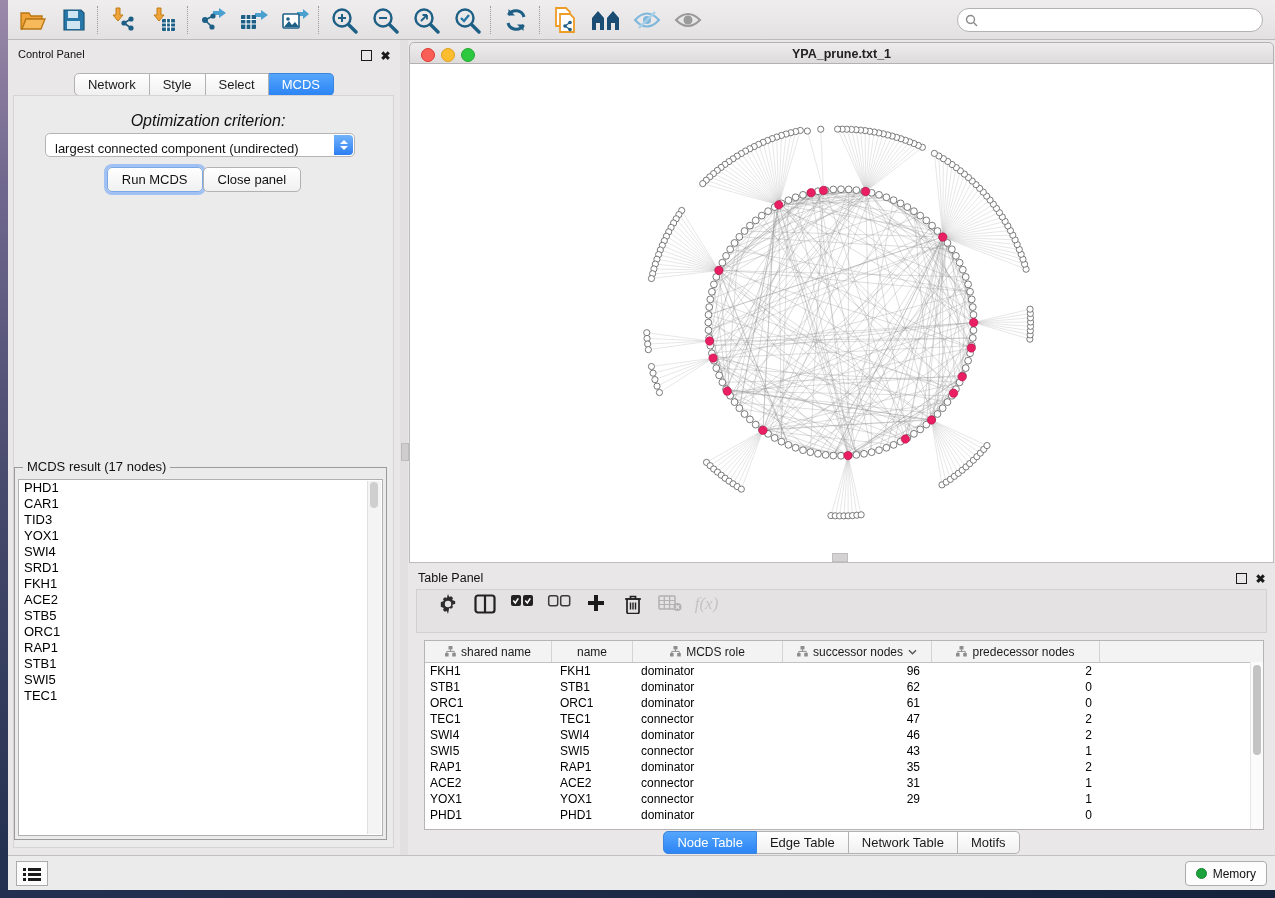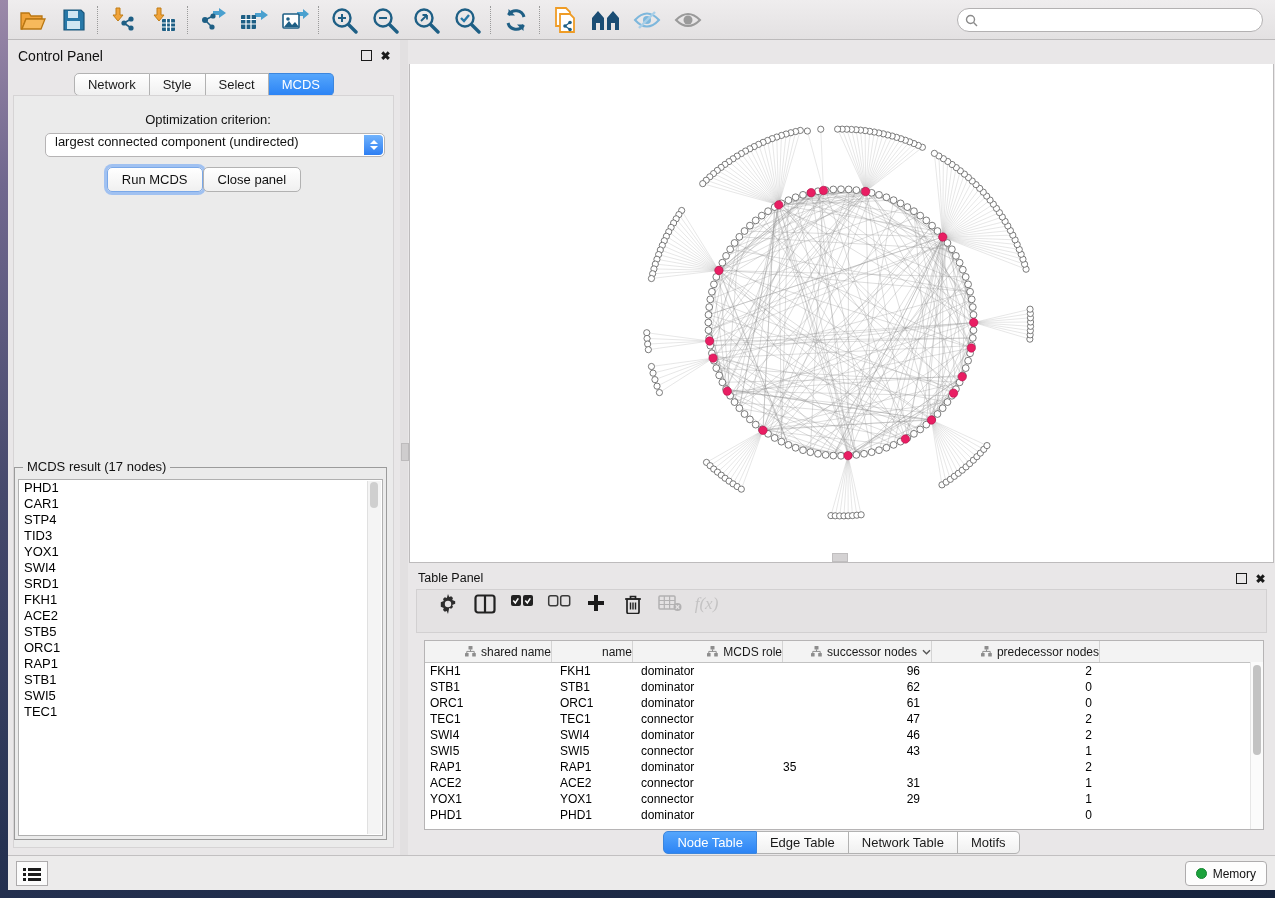--- a/index.html
+++ b/index.html
@@ -14,34 +14,34 @@
   .tbtn{width:41px;height:34px;display:flex;align-items:center;justify-content:center;cursor:default;}
   .tsep{width:1px;height:28px;border-left:1px dotted #9a9a9a;margin:0 3px;}
   .searchwrap{margin-left:auto;margin-right:12px;position:relative;}
   .searchwrap svg{position:absolute;left:8px;top:6px;}
   .search{width:268px;height:24px;border:1px solid #b3b1b2;border-radius:12px;background:#fff;
     padding:0 10px 0 26px;font-size:13px;outline:none;box-sizing:content-box;height:22px;}
 
   
   .cpanel{position:absolute;left:0;top:40px;width:392px;bottom:34px;background:#e9e7e8;}
   .panel-title{position:absolute;left:0;top:0;right:0;height:30px;}
-  .panel-title .t{position:absolute;left:10px;top:8px;font-size:14px;color:#111;}
+  .panel-title .t{position:absolute;left:10px;top:8px;font-size:11px;color:#111;}
   .wbtn{position:absolute;top:9px;width:13px;height:13px;display:flex;align-items:center;justify-content:center;font-size:12px;color:#1a1a1a;}
   .float-glyph{width:9px;height:9px;border:1.5px solid #1a1a1a;display:inline-block;}
   .seg{display:inline-flex;}
   .seg .tab{border:1px solid #b2b2b2;border-left:none;background:linear-gradient(#ffffff,#f0f0f0);
     padding:3px 13px;font-size:13px;color:#1a1a1a;white-space:nowrap;cursor:default;}
   .seg .tab:first-child{border-left:1px solid #b2b2b2;border-radius:5px 0 0 5px;}
   .seg .tab:last-child{border-radius:0 5px 5px 0;}
   .seg .tab.active{background:linear-gradient(#55a6fc,#2c84f5);color:#fff;border-color:#3c86dd;}
   .cp-tabs{position:absolute;top:33px;left:0;right:0;text-align:center;}
   .cp-inset{position:absolute;left:5px;right:6px;top:55px;bottom:8px;background:#ebebeb;border:1px solid #d6d4d5;}
-  .opt-label{position:absolute;top:72px;left:8px;right:0;text-align:center;font-size:13px;color:#111;}
-  .opt-select{position:absolute;left:37px;top:93px;width:340px;height:24px;background:#fff;border:1px solid #b6b4b5;
-    border-radius:5px;font-size:13px;color:#111;display:flex;align-items:flex-start;padding-left:9px;box-sizing:border-box;cursor:default;}
+  .opt-label{position:absolute;top:72px;left:8px;right:0;text-align:center;font-size:16px;color:#111;font-style:italic;}
+  .opt-select{position:absolute;left:37px;top:93px;width:310px;height:24px;background:#fff;border:1px solid #b6b4b5;
+    border-radius:5px;font-size:13px;color:#111;display:flex;align-items:flex-end;padding-left:9px;box-sizing:border-box;cursor:default;}
   .opt-select .stepper{position:absolute;right:1px;top:1px;bottom:1px;width:19px;border-radius:0 4px 4px 0;
     background:linear-gradient(#71b3fc,#2d7ef2);display:flex;flex-direction:column;align-items:center;justify-content:center;gap:2px;}
   .chev{width:0;height:0;border-left:4px solid transparent;border-right:4px solid transparent;}
   .chev.up{border-bottom:4px solid #fff;}
   .chev.down{border-top:4px solid #fff;}
   .btn{height:25px;background:linear-gradient(#ffffff,#f0f0f0);border:1px solid #b2b2b2;border-radius:5px;
     font-size:13px;color:#111;padding:0 14px;cursor:default;}
   .btn.focus{box-shadow:0 0 0 3px rgba(110,165,245,.6);border-color:#7aa8e8;}
   .btnrow{position:absolute;top:127px;left:0;right:0;display:flex;justify-content:center;gap:0;}
   .groupbox{position:absolute;left:6px;width:371px;top:427px;height:371px;border:1px solid #9b9b9b;background:#ebebeb;}
@@ -69,21 +69,21 @@
   
   .tpanel{position:absolute;left:0;right:0;top:523px;bottom:0;background:#e9e7e8;}
   .tpanel .panel-title .t{font-size:12.5px;}
   .ttoolbar{position:absolute;left:8px;right:8px;top:26px;height:44px;background:#e4e2e3;border:1px solid #d2d0d1;
     display:flex;align-items:center;padding-left:12px;gap:0;box-sizing:border-box;}
   .tibtn{width:37px;height:34px;display:flex;align-items:flex-start;justify-content:center;}
   .tibtn.disabled{opacity:.45;}
   .fx{font-family:"Liberation Serif",serif;font-style:italic;font-size:17px;color:#9d9d9d;}
   .ntable{position:absolute;left:16px;right:11px;top:77px;height:188px;background:#fff;border:1px solid #b6b4b5;overflow:hidden;}
   .thead{display:flex;height:21px;background:#f3f3f3;border-bottom:1px solid #c2c2c2;}
-  .th{display:flex;align-items:center;justify-content:flex-end;gap:5px;font-size:12px;color:#1a1a1a;
+  .th{display:flex;align-items:center;justify-content:center;gap:5px;font-size:12px;color:#1a1a1a;
     border-right:1px solid #d4d4d4;box-sizing:border-box;height:21px;}
   .tbody .tr{display:flex;height:16px;align-items:center;}
   .td{font-size:12px;color:#000;box-sizing:border-box;white-space:nowrap;overflow:hidden;}
   .tscroll{position:absolute;right:0;top:21px;bottom:0;width:12px;background:#fbfbfb;border-left:1px solid #e6e6e6;}
   .tscroll .thumb{position:absolute;left:2px;top:3px;width:8px;height:90px;background:#c3c3c3;border-radius:4px;}
   .tp-tabs{position:absolute;left:0;right:0;top:268px;text-align:center;}
 
   
   .statusbar{position:absolute;left:0;right:0;bottom:0;height:34px;background:#ecebeb;border-top:1px solid #c2c0c1;}
   .listbtn{position:absolute;left:8px;top:5px;width:30px;height:23px;background:#fbfbfb;border:1px solid #adabac;
@@ -267,21 +267,20 @@
     <div class="btnrow">
       <button class="btn focus">Run MCDS</button>
       <button class="btn">Close panel</button>
     </div>
     <div class="groupbox">
       <span class="legend">MCDS result (17 nodes)</span>
       <div class="mcds-list">
         <div id="mcds-items">
             <div class="mcds-item">PHD1</div>
             <div class="mcds-item">CAR1</div>
-            <div class="mcds-item">STP4</div>
             <div class="mcds-item">TID3</div>
             <div class="mcds-item">YOX1</div>
             <div class="mcds-item">SWI4</div>
             <div class="mcds-item">SRD1</div>
             <div class="mcds-item">FKH1</div>
             <div class="mcds-item">ACE2</div>
             <div class="mcds-item">STB5</div>
             <div class="mcds-item">ORC1</div>
             <div class="mcds-item">RAP1</div>
             <div class="mcds-item">STB1</div>
@@ -294,20 +293,26 @@
       </div>
     </div>
   </div>
 
   <div class="vsplit">
       <div class="handle"></div>
     </div>
 
   <div class="right">
     <div class="netwin">
+      <div class="titlebar">
+        <span class="light" style="left:11px;background:#f95f57;border:1px solid #de3a31;"></span>
+        <span class="light" style="left:31px;background:#fbbd2e;border:1px solid #dfa023;"></span>
+        <span class="light" style="left:51px;background:#2bc840;border:1px solid #24a833;"></span>
+        <div class="net-title">YPA_prune.txt_1</div>
+      </div>
       <div class="canvas">
         <svg id="graph-svg" preserveAspectRatio="none" viewBox="0 0 865 497">
             <g stroke="#8f8f8f" stroke-width="0.6" stroke-opacity="0.5">
               <line x1="565.0" y1="258.0" x2="320.9" y2="331.1"></line>
               <line x1="565.0" y1="258.0" x2="393.9" y2="130.6"></line>
               <line x1="565.0" y1="258.0" x2="302.6" y2="288.7"></line>
               <line x1="565.0" y1="258.0" x2="564.1" y2="273.4"></line>
               <line x1="565.0" y1="258.0" x2="365.5" y2="373.2"></line>
               <line x1="565.0" y1="258.0" x2="301.0" y2="281.1"></line>
               <line x1="565.0" y1="258.0" x2="517.5" y2="359.9"></line>
@@ -1140,21 +1145,21 @@
               <div class="td" style="width: 127px; text-align: left; padding-left: 5px;">SWI5</div>
               <div class="td" style="width: 81px; text-align: left; padding-left: 8px;">SWI5</div>
               <div class="td" style="width: 150px; text-align: left; padding-left: 8px;">connector</div>
               <div class="td" style="width: 149px; text-align: right; padding-right: 12px;">43</div>
               <div class="td" style="width: 168px; text-align: right; padding-right: 8px;">1</div>
             </div>
             <div class="tr">
               <div class="td" style="width: 127px; text-align: left; padding-left: 5px;">RAP1</div>
               <div class="td" style="width: 81px; text-align: left; padding-left: 8px;">RAP1</div>
               <div class="td" style="width: 150px; text-align: left; padding-left: 8px;">dominator</div>
-              <div class="td" style="width: 149px; text-align: left; padding-right: 12px;">35</div>
+              <div class="td" style="width: 149px; text-align: right; padding-right: 12px;">35</div>
               <div class="td" style="width: 168px; text-align: right; padding-right: 8px;">2</div>
             </div>
             <div class="tr">
               <div class="td" style="width: 127px; text-align: left; padding-left: 5px;">ACE2</div>
               <div class="td" style="width: 81px; text-align: left; padding-left: 8px;">ACE2</div>
               <div class="td" style="width: 150px; text-align: left; padding-left: 8px;">connector</div>
               <div class="td" style="width: 149px; text-align: right; padding-right: 12px;">31</div>
               <div class="td" style="width: 168px; text-align: right; padding-right: 8px;">1</div>
             </div>
             <div class="tr">

